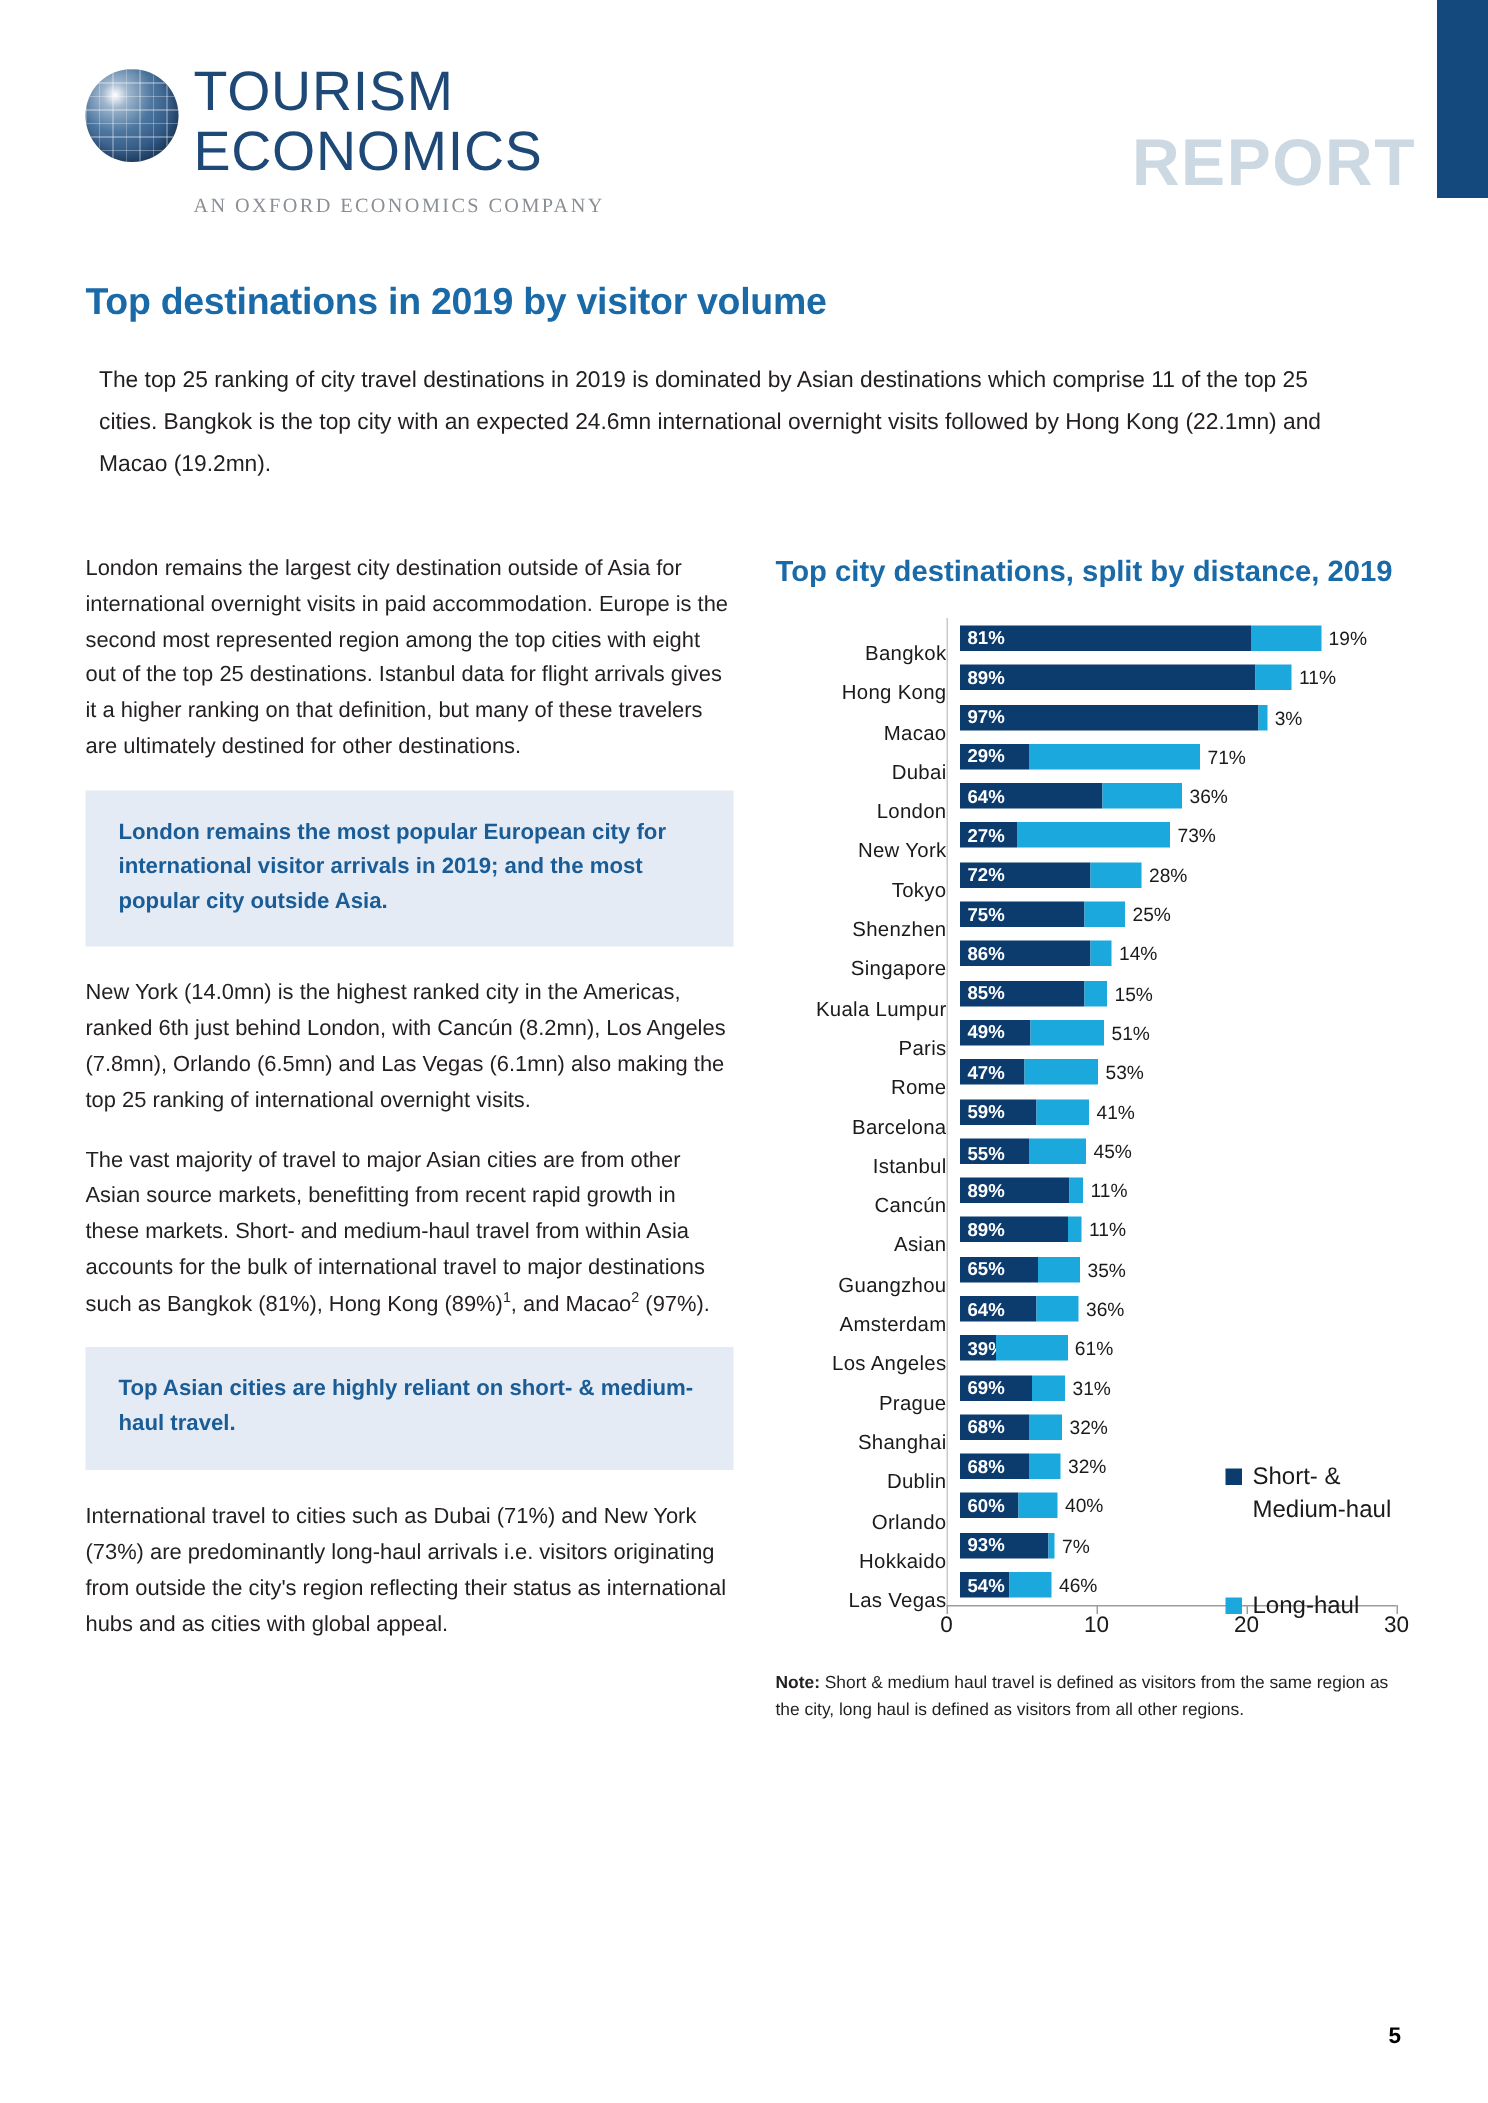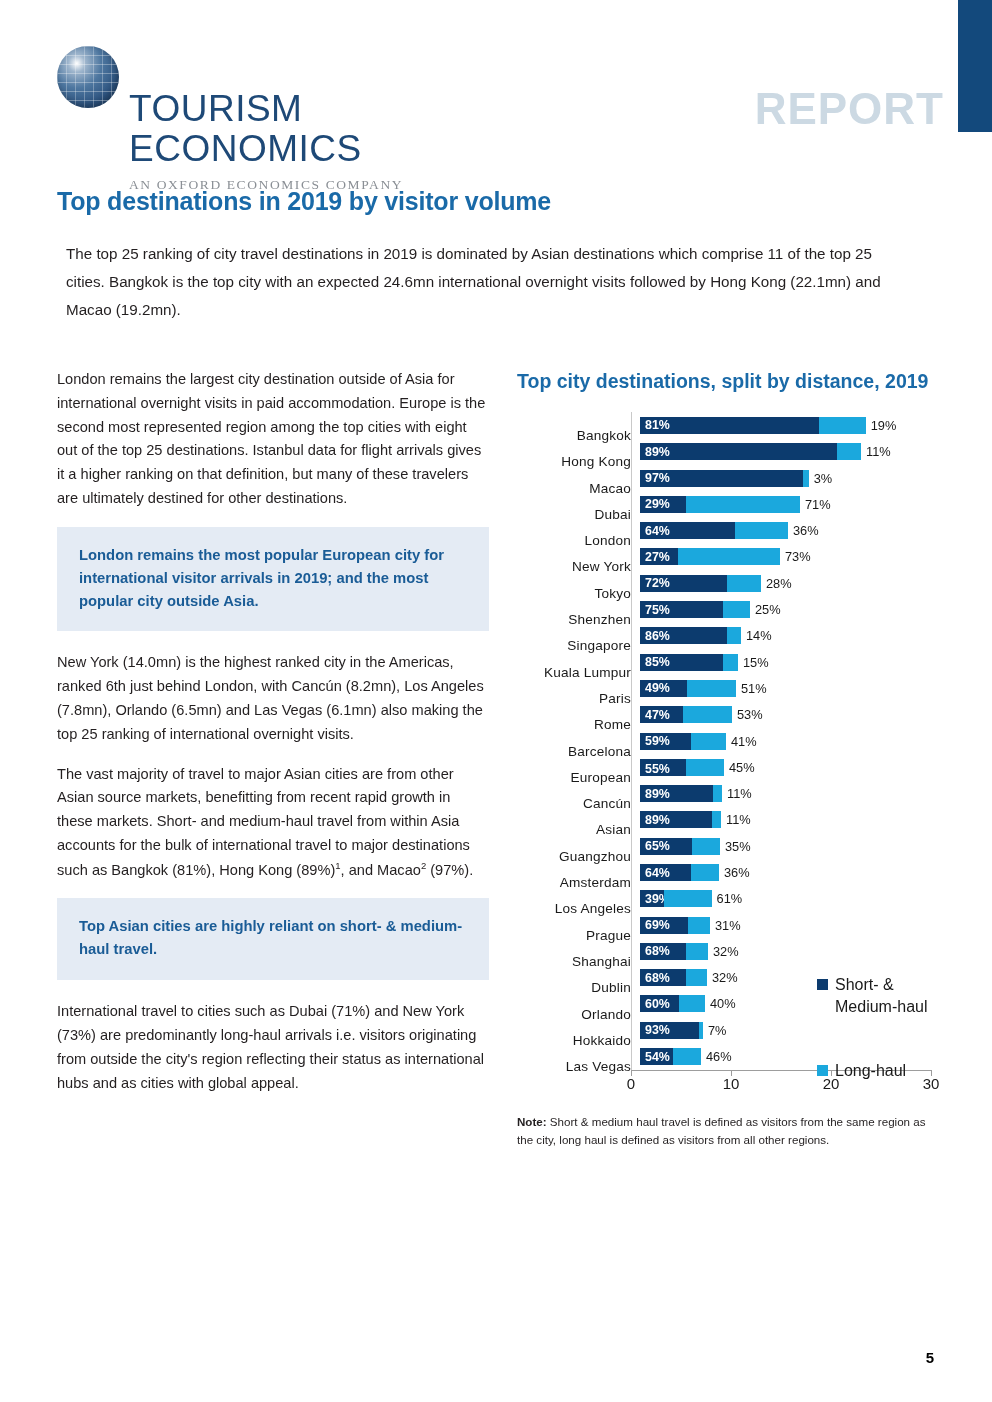--- a/index.html
+++ b/index.html
@@ -34,21 +34,21 @@
   }
   .globe::before{
     content:""; position:absolute; inset:0; border-radius:50%;
     background:
       repeating-linear-gradient(to bottom, rgba(255,255,255,.32) 0 1px, transparent 1px 9px),
       repeating-linear-gradient(to right, rgba(255,255,255,.28) 0 1px, transparent 1px 9px);
   }
   .wordmark { line-height:1; }
   .wm1, .wm2 {
     font-size:37px; color:#1e4977; letter-spacing:.5px;
-    font-family:"Liberation Sans", sans-serif; font-weight:400;margin-top:48px;
+    font-family:"Liberation Sans", sans-serif; font-weight:400;
   }
   .wm2 { margin-top:3px; }
   .wm3 {
     margin-top:11px; font-size:13.5px; letter-spacing:1.6px;
     color:#8a8f95; font-family:"Liberation Serif", serif;
   }
 
   
   .page-title {
     position:absolute; left:57px; top:187px; width:860px;
@@ -179,21 +179,21 @@
 <div class="right-col">
   <div class="chart-title">Top city destinations, split by distance, 2019</div>
 
   <div class="chart-area">
     <div class="rows" id="chart-rows">
       <div class="axis-v"></div>
     <div class="row">
           <div class="row-label">Bangkok</div>
           <div class="bars">
             <div class="bar-wrap">
-              <div class="seg seg-dark" style="width: 179px;">
+              <div class="seg seg-dark" style="width: 194px;">
                 <span class="lab">81%</span>
               </div>
               <div class="seg seg-light" style="width: 46.74px;"></div>
               <span class="out-lab">19%</span>
             </div>
           </div>
         </div>
         <div class="row">
           <div class="row-label">Hong Kong</div>
           <div class="bars">
@@ -203,21 +203,21 @@
               </div>
               <div class="seg seg-light" style="width: 24.31px;"></div>
               <span class="out-lab">11%</span>
             </div>
           </div>
         </div>
         <div class="row">
           <div class="row-label">Macao</div>
           <div class="bars">
             <div class="bar-wrap">
-              <div class="seg seg-dark" style="width: 163px;">
+              <div class="seg seg-dark" style="width: 199px;">
                 <span class="lab">97%</span>
               </div>
               <div class="seg seg-light" style="width: 5.76px;"></div>
               <span class="out-lab">3%</span>
             </div>
           </div>
         </div>
         <div class="row">
           <div class="row-label">Dubai</div>
           <div class="bars">
@@ -332,21 +332,21 @@
             <div class="bar-wrap">
               <div class="seg seg-dark" style="width: 50.74px;">
                 <span class="lab">59%</span>
               </div>
               <div class="seg seg-light" style="width: 35.26px;"></div>
               <span class="out-lab">41%</span>
             </div>
           </div>
         </div>
         <div class="row">
-          <div class="row-label">European</div>
+          <div class="row-label">Istanbul</div>
           <div class="bars">
             <div class="bar-wrap">
               <div class="seg seg-dark" style="width: 46.2px; align-items: flex-end;">
                 <span class="lab">55%</span>
               </div>
               <div class="seg seg-light" style="width: 37.8px;"></div>
               <span class="out-lab">45%</span>
             </div>
           </div>
         </div>

